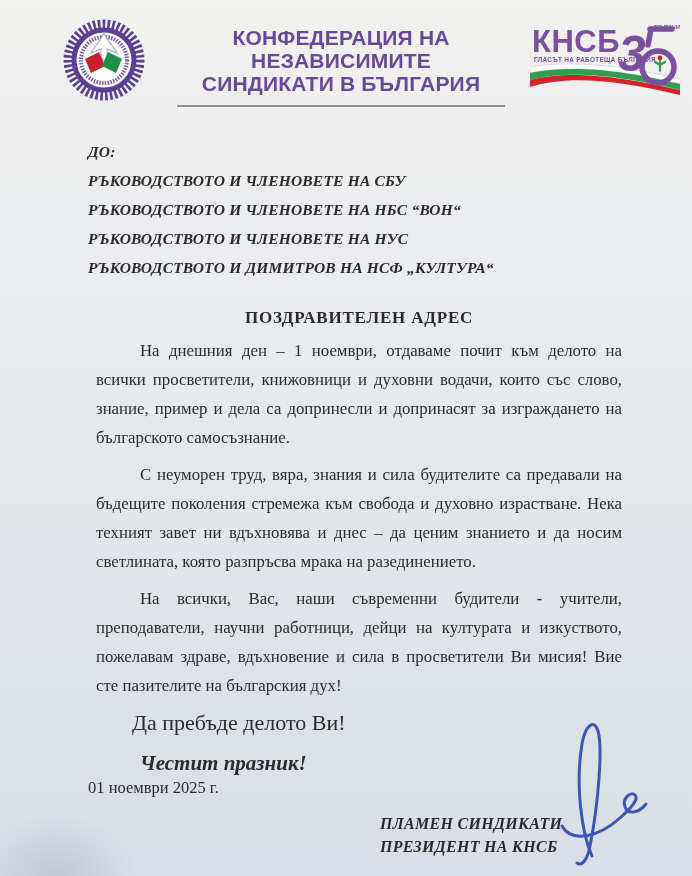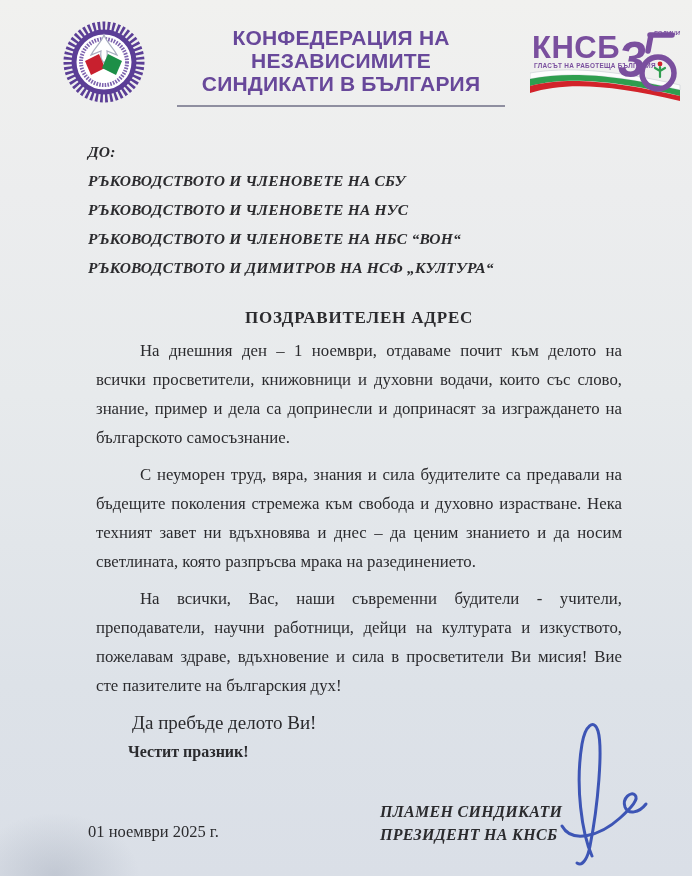--- a/index.html
+++ b/index.html
@@ -10,21 +10,21 @@
   }
   .page{
     position:relative;width:692px;height:876px;overflow:hidden;
     background:
       radial-gradient(120px 90px at 8% 100%, rgba(120,130,150,.25), rgba(120,130,150,0) 70%),
       linear-gradient(180deg,#f1f1ef 0%,#ecedee 22%,#e7eaec 45%,#e2e6ea 62%,#dde2e8 78%,#dadfe7 100%);
     color:#2b2b2e;
   }
   
   .letterhead{
-    display:flex;align-items:flex-end;
+    display:flex;align-items:center;
     padding:12px 10px 12px 56px;
   }
   .emblem{flex:0 0 auto;}
   .title-block{
     flex:1 1 auto;text-align:center;margin-top:14px;
     color:#68489a;
     font-family:"Liberation Sans", sans-serif;
     font-weight:700;
   }
   .org-line1{font-size:21px;letter-spacing:.2px;line-height:1.1;}
@@ -50,37 +50,37 @@
   .salutation{
     margin:33px 62px 0 88px;text-indent:40px;
     font-weight:700;font-style:italic;font-size:16.5px;
   }
   .body-block{margin:6px 62px 0 88px;}
   .body-par{
     margin:8px;font-size:16.8px;line-height:29px;
     text-align:justify;text-indent:44px;
   }
   .body-line{
-    margin:0;font-size:19px;line-height:29px;text-indent:44px;
+    margin:0;font-size:22px;line-height:29px;text-indent:44px;
   }
   .greeting{
-    margin:0;font-size:16px;line-height:29px;text-indent:40px;
-    font-weight:700;
+    margin:12px;font-size:21px;line-height:29px;text-indent:40px;
+    font-weight:700;font-style:italic;
   }
   
   .sig-block{
     margin:34px 0 0 380px;
     font-weight:700;font-style:italic;
     font-size:16px;line-height:23px;letter-spacing:.3px;
   }
   .sig-block div{white-space:nowrap;}
   .signature-svg{position:absolute;left:548px;top:706px;}
   
   .date-line{
-    position:absolute;left:88px;top:822px;
+    position:absolute;left:88px;top:778px;
     font-size:16.5px;
   }
 </style>
 </head>
 <body>
 
 <div class="page">
 
   <header class="letterhead">
 
@@ -116,22 +116,22 @@
       <circle cx="130" cy="37" r="2.4" fill="#d2232a"></circle>
       <path d="M130,40 L130,50 M125,41 L130,44 L135,41" fill="none" stroke="#2f9e4f" stroke-width="2.2" stroke-linecap="round"></path>
 
       <text x="150" y="8" text-anchor="end" font-family="Liberation Sans, sans-serif" font-weight="700" font-size="6.2" font-style="italic" fill="#7a4f9e">ГОДИНИ</text>
     </svg>
   </header>
 
   <section class="recipients">
     <p>ДО:</p>
     <p>РЪКОВОДСТВОТО И ЧЛЕНОВЕТЕ НА СБУ</p>
+    <p>РЪКОВОДСТВОТО И ЧЛЕНОВЕТЕ НА НБС “ВОН“</p>
     <p>РЪКОВОДСТВОТО И ЧЛЕНОВЕТЕ НА НУС</p>
-    <p>РЪКОВОДСТВОТО И ЧЛЕНОВЕТЕ НА НБС “ВОН“</p>
     <p>РЪКОВОДСТВОТО И ДИМИТРОВ НА НСФ „КУЛТУРА“</p>
   </section>
 
   <h1 class="doc-title">ПОЗДРАВИТЕЛЕН АДРЕС</h1>
 
 
   <div class="body-block">
     <p class="body-par">На днешния ден – 1 ноември, отдаваме почит към делото на всички просветители, книжовници и духовни водачи, които със слово, знание, пример и дела са допринесли и допринасят за изграждането на българското самосъзнание.</p>
     <p class="body-par">С неуморен труд, вяра, знания и сила будителите са предавали на бъдещите поколения стремежа към свобода и духовно израстване. Нека техният завет ни вдъхновява и днес – да ценим знанието и да носим светлината, която разпръсва мрака на разединението.</p>
     <p class="body-par">На всички, Вас, наши съвременни будители - учители, преподаватели, научни работници, дейци на културата и изкуството, пожелавам здраве, вдъхновение и сила в просветители Ви мисия! Вие сте пазителите на българския дух!</p>

